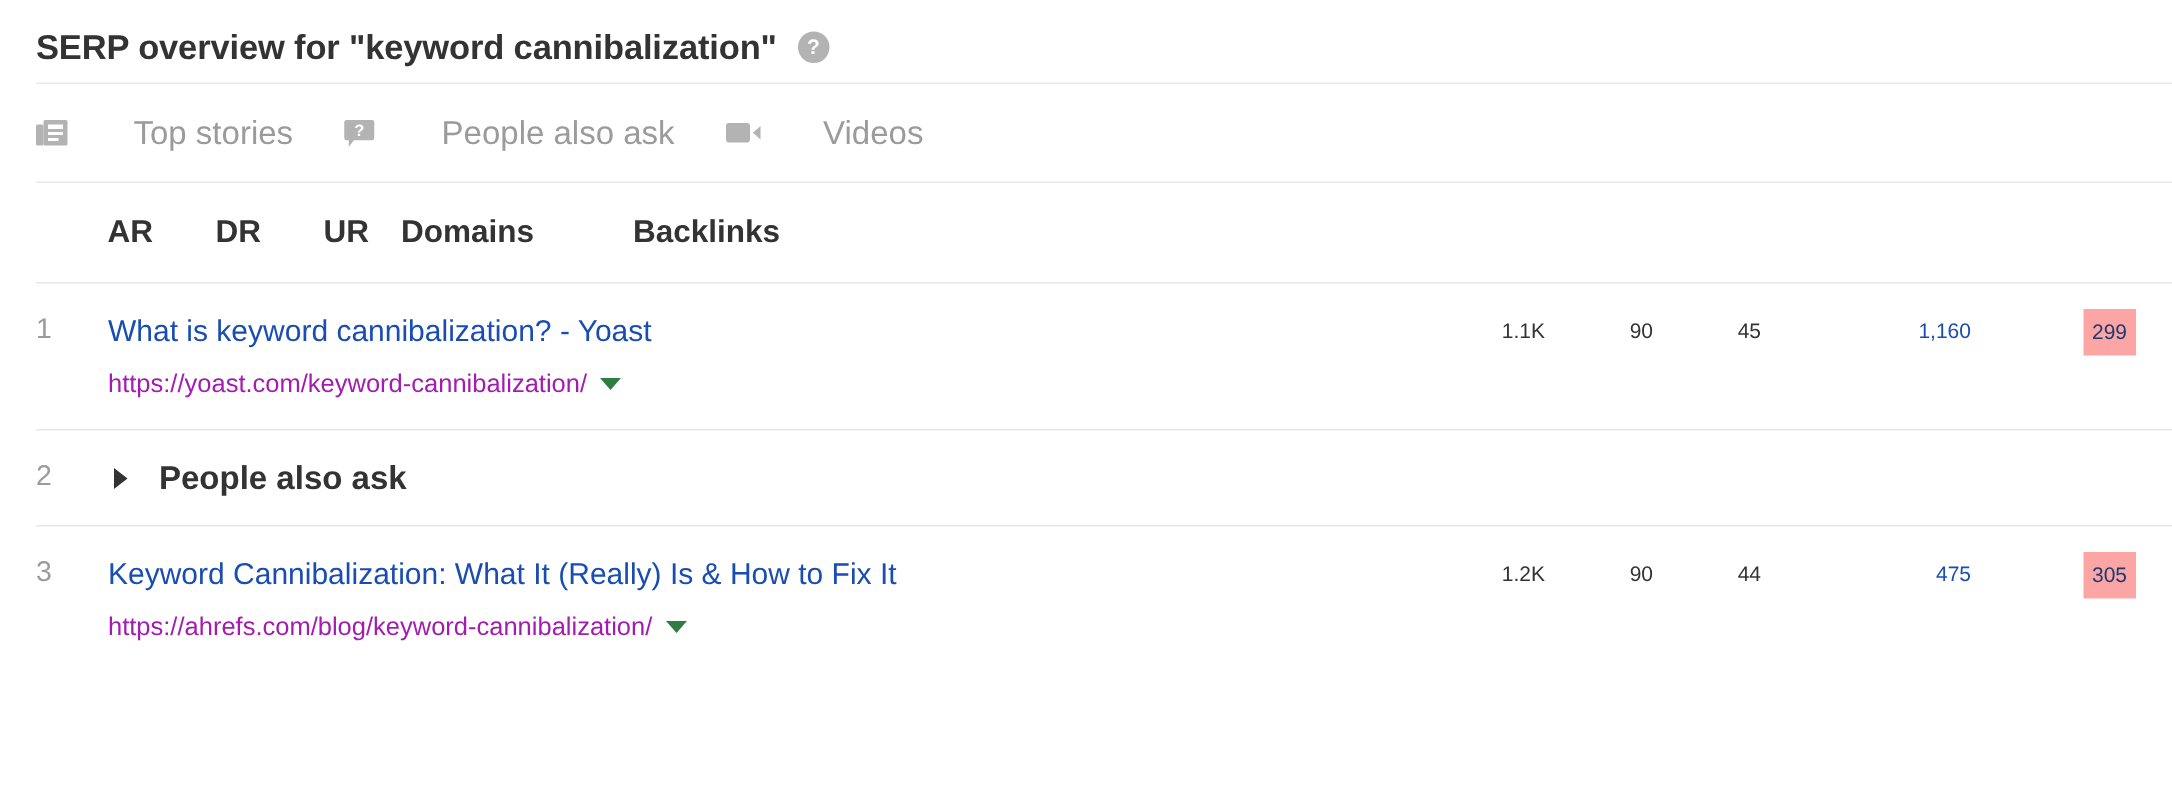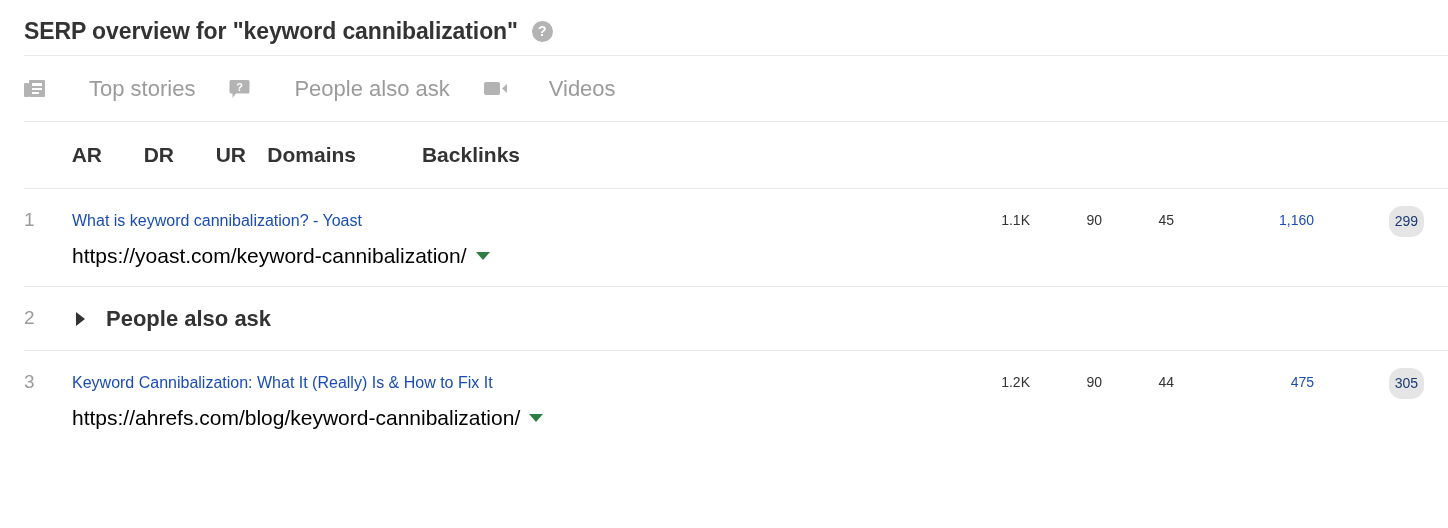--- a/index.html
+++ b/index.html
@@ -142,37 +142,37 @@
   .th-metric { text-align: right; }
 
   
   .result-row { padding-top: 17px; padding-bottom: 16px; }
   .result-main {
     display: flex;
     align-items: flex-start;
   }
   .result-body { min-width: 0; }
   .result-title {
-    font-size: 16px;
+    font-size: 20px;
     color: #1a4db3;
     line-height: 30px;
     text-decoration: none;
     white-space: nowrap;
     cursor: pointer;
     display: block;
   }
   .result-url-line {
     display: flex;
     align-items: center;
     margin-top: 6px;
     white-space: nowrap;
   }
   .result-url {
-    font-size: 21px;
-    color: #000000;
+    font-size: 17px;
+    color: #a21caf;
     line-height: 28px;
     text-decoration: none;
     cursor: pointer;
   }
   .url-caret {
     width: 0;
     height: 0;
     border-left: 7px solid transparent;
     border-right: 7px solid transparent;
     border-top: 8px solid #2e7d43;
@@ -204,24 +204,24 @@
     color: #333333;
     line-height: 28px;
     white-space: nowrap;
     cursor: pointer;
   }
 
   .metric-plain { color: #333333; }
   .metric-link  { color: #1a4db3; cursor: pointer; text-decoration: none; }
   .metric-hl {
     display: inline-block;
-    background: #e5e5e5;
+    background: #fca5a5;
     color: #1a3a73;
     padding: 1px 6px 2px 6px;
-    border-radius: 13px;
+    border-radius: 0;
     cursor: pointer;
   }
 </style>
 </head>
 <body>
 
 <div class="page">
 
   <div class="title-row">
     <span class="page-title">SERP overview for "keyword cannibalization"</span>

